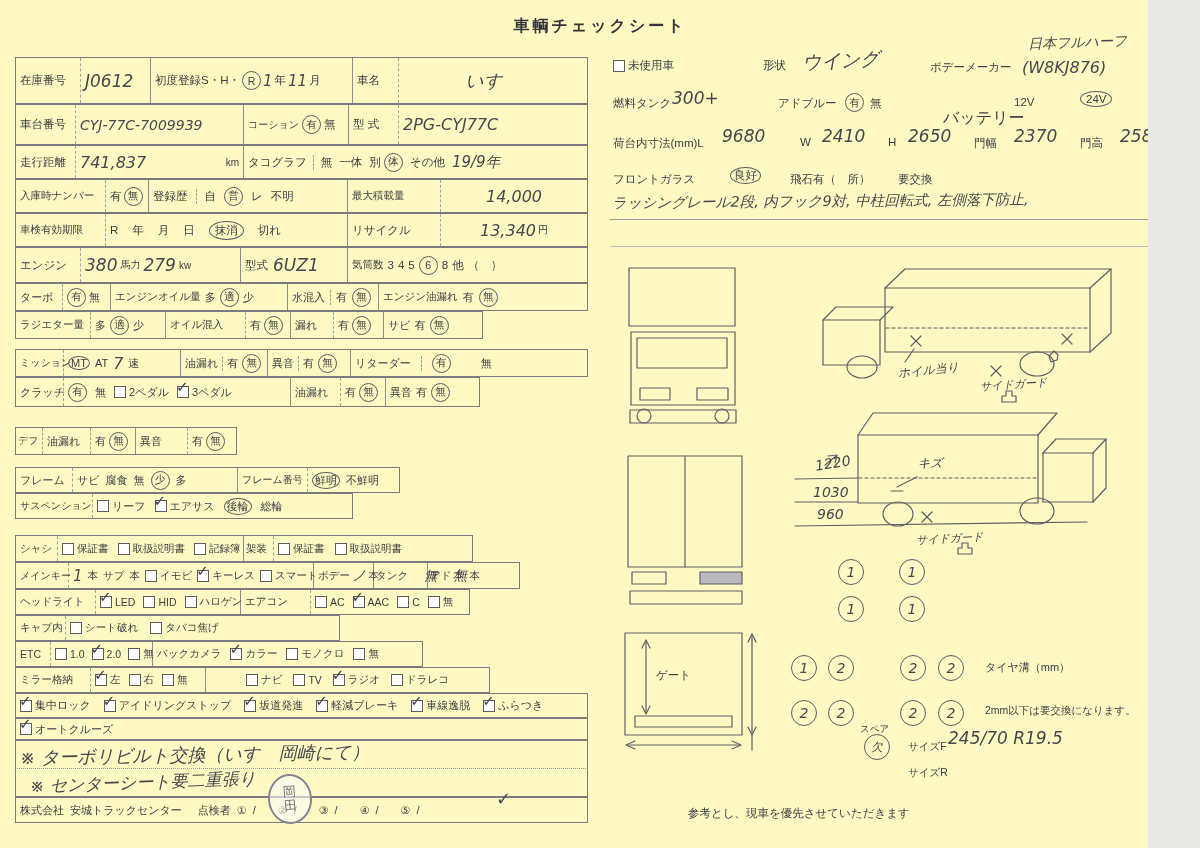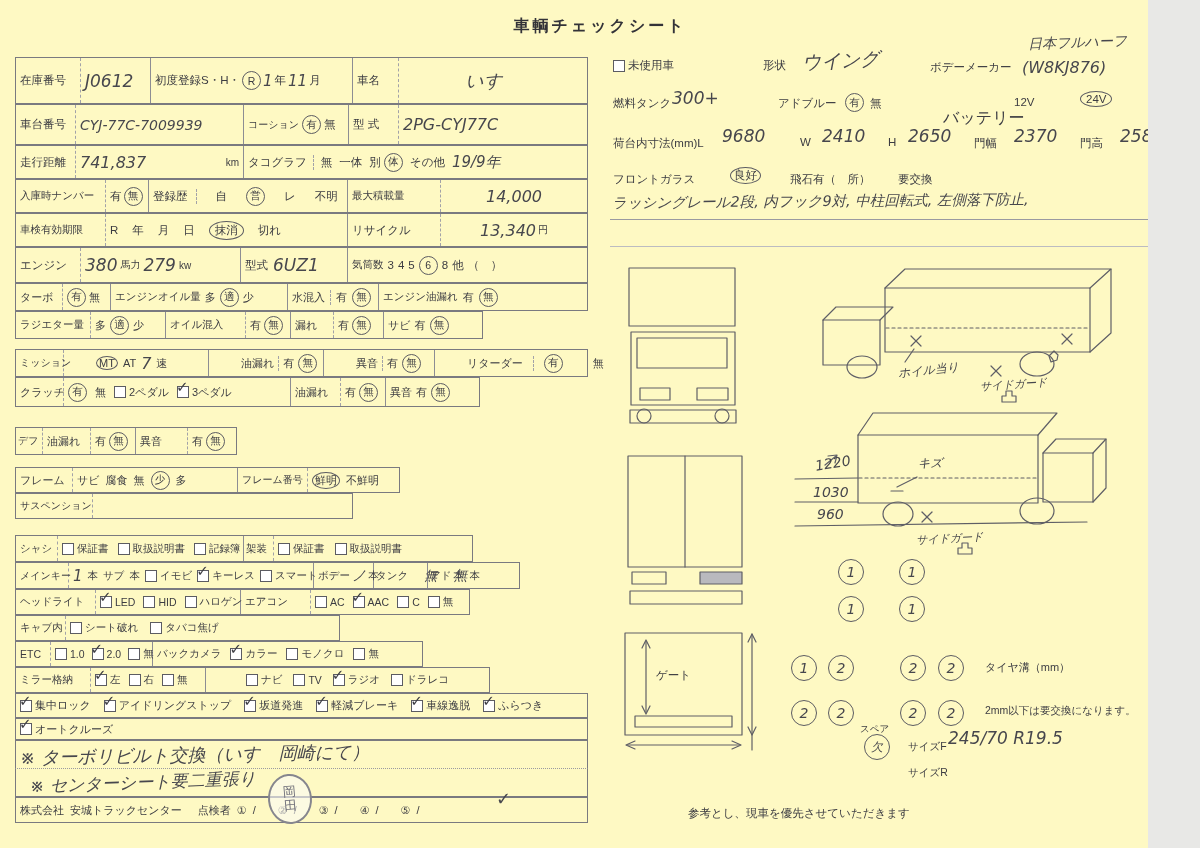--- a/index.html
+++ b/index.html
@@ -108,21 +108,21 @@
   </div>
 
   <div class="row" style="top:179px;left:15px;width:573px;height:34px;">
     <div class="c sd" style="width:90px;">
         <span class="lb s105">入庫時ナンバー</span>
       </div>
     <div class="c sb" style="width:43px;gap:2px;">
         <span class="lb">有</span>
         <span class="circ">無</span>
       </div>
-    <div class="c sb" style="width:199px;gap:19px;">
+    <div class="c sb" style="width:199px;gap:8px;">
       <span class="lb" style="border-right:1px dashed #a2a2a8;padding-right:8px;">登録歴</span>
       <span class="lb">自</span>
       <span class="circ">営</span>
       <span class="lb">レ</span>
       <span class="lb">不明</span>
     </div>
     <div class="c sd" style="width:93px;">
         <span class="lb s105">最大積載量</span>
       </div>
     <div class="c fx" style="justify-content:center;">
@@ -226,21 +226,21 @@
         <span class="lb">有</span>
         <span class="circ">無</span>
       </div>
     <div class="c fx" style="gap:4px;">
         <span class="lb">サビ</span>
         <span class="lb">有</span>
         <span class="circ">無</span>
       </div>
   </div>
 
-  <div class="row" style="top:349px;left:15px;width:573px;height:28px;font-size:11px;gap:28px;">
+  <div class="row" style="top:349px;left:15px;width:573px;height:28px;font-size:11px;">
     <div class="c sd" style="width:48px;">
         <span class="lb s10">ミッション</span>
       </div>
     <div class="c sb" style="width:117px;gap:5px;">
       <span class="oval" style="padding:0 2px;">MT</span>
         <span class="lb">AT</span>
         <span class="hw" style="font-size:16px;">7</span>
         <span class="lb">速</span>
     </div>
     <div class="c sb" style="width:87px;gap:4px;">
@@ -327,20 +327,32 @@
     <div class="c fx" style="gap:6px;">
         <span class="oval" style="padding:0 2px;">鮮明</span>
         <span class="lb">不鮮明</span>
       </div>
   </div>
 
   <div class="row" style="top:493px;left:15px;width:338px;height:26px;font-size:11px;">
     <div class="c sd" style="width:77px;">
         <span class="lb s10">サスペンション</span>
       </div>
+    <div class="c fx" style="gap:9px;">
+      <span class="opt">
+          <span class="cb"></span>
+          <span class="lb">リーフ</span>
+        </span>
+      <span class="opt">
+          <span class="cb ck"></span>
+          <span class="lb">エアサス</span>
+        </span>
+      <span class="oval" style="padding:0 2px;">後輪</span>
+      <span class="lb">総輪</span>
+    </div>
   </div>
 
   <div class="row" style="top:535px;left:15px;width:458px;height:27px;font-size:10.5px;">
     <div class="c sd" style="width:42px;">
         <span class="lb">シャシ</span>
       </div>
     <div class="c sb" style="width:186px;gap:9px;">
       <span class="opt">
           <span class="cb"></span>
           <span class="lb">保証書</span>

